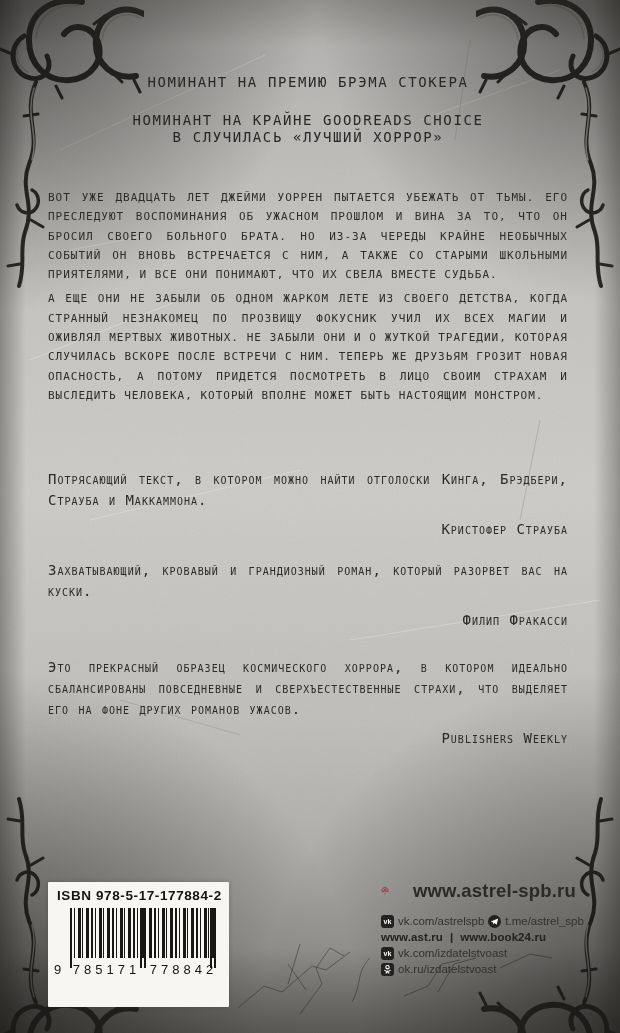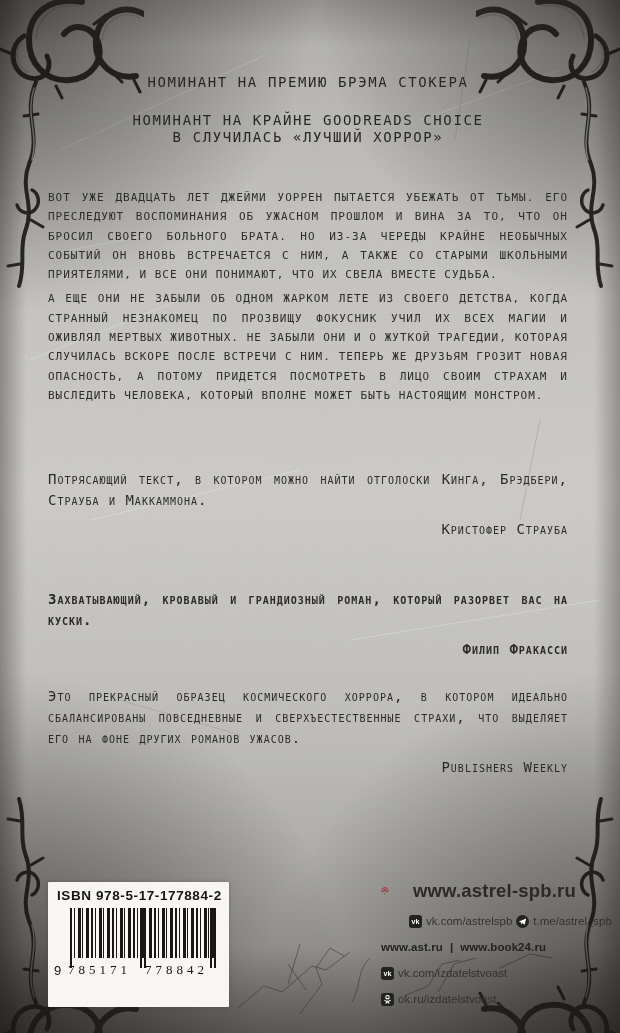--- a/index.html
+++ b/index.html
@@ -31,44 +31,44 @@
   }
   .content{position:absolute;z-index:5;left:48px;top:0;width:520px;color:#2e2d2a;}
   .awards{padding-top:74px;text-align:center;font-size:14px;line-height:17px;letter-spacing:1.6px;color:#282725;}
   .awards .sub{margin-top:21px;}
   .syn{margin:0;font-size:11px;line-height:19.3px;letter-spacing:1px;text-align:justify;color:#2e2d2a;}
   .syn.first{margin-top:42px;}
   .syn.second{margin-top:5px;}
   .reviews{margin-top:64px;}
   .review p{margin:0;font-size:14px;line-height:21px;letter-spacing:1px;text-align:justify;font-variant:small-caps;color:#2b2a27;}
   .review .author{margin-top:8px;font-size:14px;line-height:21px;letter-spacing:1px;text-align:right;font-variant:small-caps;color:#2b2a27;}
-  .review.r2{margin-top:49px;font-weight:bold;}
+  .review.r2{margin-top:20px;}
   .review.r3{margin-top:26px;}
   .footer{position:absolute;z-index:5;left:48px;top:876px;width:524px;height:140px;font-family:"Liberation Sans",sans-serif;}
   .barcode-box{position:absolute;left:0;top:6px;width:181px;height:125px;background:#f7f6f3;border-radius:1px;box-shadow:0 0 4px rgba(60,58,55,.35);}
   .isbn{margin:6px 8px 0 9px;font-size:13.5px;font-weight:600;letter-spacing:.6px;color:#161514;white-space:nowrap;}
   .bars{
     position:absolute;left:22px;top:26px;width:146px;height:50px;
     background:repeating-linear-gradient(90deg,
       #181714 0 2px,rgba(0,0,0,0) 2px 4px,
       #181714 4px 5px,rgba(0,0,0,0) 5px 8px,
       #181714 8px 11px,rgba(0,0,0,0) 11px 12px,
       #181714 12px 13px,rgba(0,0,0,0) 13px 16px,
       #181714 16px 19px,rgba(0,0,0,0) 19px 21px);
   }
   .guards{position:absolute;left:22px;top:26px;width:2px;height:60px;background:#181714;
     box-shadow:70px 0 0 #181714,74px 0 0 #181714,140px 0 0 #181714,144px 0 0 #181714;}
   .digits{position:absolute;left:6px;top:80px;width:168px;display:flex;align-items:center;font-size:13px;color:#161514;}
   .digits .d9{width:14px;}
-  .digits .grp{flex:1;letter-spacing:4px;font-family:Liberation Serif, serif;}
+  .digits .grp{flex:1;text-align:center;letter-spacing:4px;}
   .links{position:absolute;left:333px;top:0;width:195px;color:#35332f;}
   .site-row{display:flex;align-items:center;gap:24px;margin-top:2px;}
   .site{font-size:18.5px;font-weight:600;letter-spacing:.2px;color:#2c2a27;white-space:nowrap;}
-  .soc{display:flex;align-items:center;gap:4px;margin-top:12px;font-size:11.5px;line-height:14px;white-space:nowrap;color:#33312d;}
-  .soc.first{margin-top:11px;margin-left:28px;}
+  .soc{display:flex;align-items:center;gap:4px;margin-top:2px;font-size:11.5px;line-height:14px;white-space:nowrap;color:#33312d;}
+  .soc.first{margin-top:11px;}
   .soc.stores{font-weight:bold;color:#232220;letter-spacing:.1px;}
   .soc .ic{flex:0 0 auto;display:inline-block;}
   .sep{padding:0 3px;}
 </style>
 </head>
 <body>
 
 <div class="page">
 
   <svg class="layer grain" width="620" height="1033">

